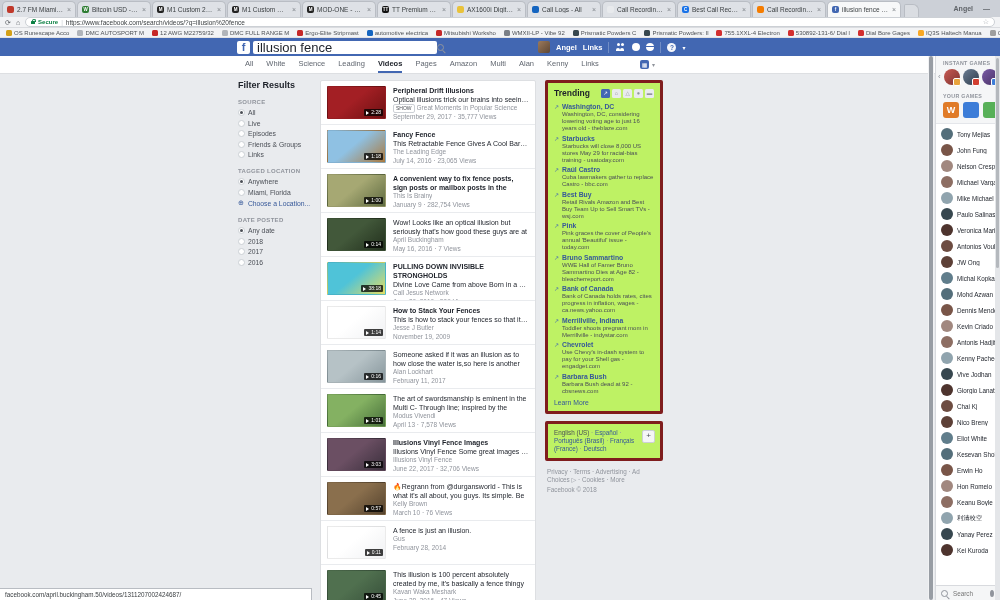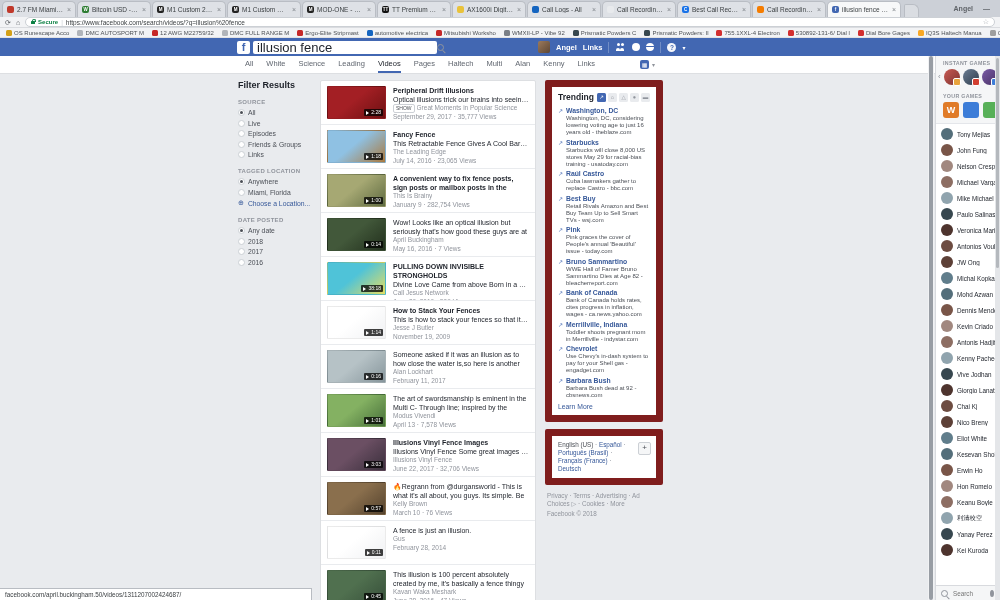--- a/index.html
+++ b/index.html
@@ -47,21 +47,21 @@
   .iff:before{content:"";position:absolute;top:0;left:2px;width:3px;height:3px;border-radius:50%;background:#fff;box-shadow:4px 0 0 #fff}
   .iff:after{content:"";position:absolute;bottom:0;left:1px;width:4px;height:3px;border-radius:2px 2px 0 0;background:#fff;box-shadow:4px 0 0 #fff}
   .imsg{width:8px;height:8px;border-radius:50%;background:#fff}
   .iglobe{width:8px;height:8px;border-radius:50%;background:linear-gradient(#fff 3px,#4267b2 3px,#4267b2 4px,#fff 4px)}
   .ihelp{width:9px;height:9px;border-radius:50%;background:rgba(255,255,255,.95);color:#4267b2;font-size:6.5px;font-weight:bold;display:flex;align-items:center;justify-content:center}
   .caret{font-size:6px;color:#fff}
   
   #fbtabs{position:absolute;left:0;top:56px;right:0;height:17px;background:#fff;border-bottom:1px solid #dddfe2}
   .ftabs{position:absolute;left:245px;top:0;height:17px;display:flex;gap:13px}
   .ftab{font-size:7.5px;color:#616770;line-height:15px;height:15px;border-bottom:2px solid transparent;white-space:nowrap}
-  .ftab.active{color:#1d2129;font-weight:normal;border-bottom-color:#4267b2}
+  .ftab.active{color:#1d2129;font-weight:bold;border-bottom-color:#4267b2}
   #fbtabs .rticons{position:absolute;left:640px;top:4px;display:flex;gap:3px;align-items:center}
   .gridico{width:9px;height:9px;border-radius:2px;background:#4267b2;color:#fff;font-size:6px;display:flex;align-items:center;justify-content:center}
   .gcaret{font-size:6px;color:#90949c}
   
   #filters{position:absolute;left:238px;top:80px;width:78px}
   #filters .ftitle{font-size:9px;font-weight:bold;color:#1d2129;margin-bottom:9px}
   .fsec{margin-bottom:10px}
   .fslabel{font-size:6px;font-weight:bold;color:#90949c;letter-spacing:.3px;margin-bottom:4px}
   .opt{display:flex;align-items:center;gap:3px;margin-bottom:3.5px;font-size:6.8px;color:#4b4f56}
   .radio{width:7px;height:7px;border:1px solid #ccd0d5;border-radius:50%;background:#fff;box-sizing:border-box;flex:0 0 auto}
@@ -77,21 +77,21 @@
   .vtext{flex:1;min-width:0}
   .vtitle{font-weight:bold;font-size:7px;color:#1d2129;line-height:9px;max-height:18px;overflow:hidden}
   .vdesc{font-size:7px;color:#1d2129;line-height:9px;max-height:18px;overflow:hidden}
   .titled .vdesc{white-space:nowrap;text-overflow:ellipsis;max-height:9px}
   .vline{display:flex;align-items:center;gap:2px;overflow:hidden}
   .vbadge{display:inline-block;border:1px solid #ccd0d5;border-radius:2px;font-size:5px;padding:0 2px;color:#4b4f56;line-height:7px;flex:0 0 auto}
   .vauthor{font-size:6.5px;color:#90949c;line-height:8.5px;white-space:nowrap;overflow:hidden}
   .vmeta{font-size:6.5px;color:#90949c;line-height:8.5px;white-space:nowrap;overflow:hidden}
   
   #rightcol{position:absolute;left:545px;top:80px;width:118px}
-  .card{background:#ffffff;border:7px solid #7f1d1d;border-radius:2px;box-sizing:border-box;padding:5px 6px;margin-bottom:7px}
+  .card{background:#bef264;border:3px solid #7f1d1d;border-radius:2px;box-sizing:border-box;padding:5px 6px;margin-bottom:7px}
   .thead{display:flex;align-items:center;gap:2px;margin-bottom:5px}
   .ttitle{font-weight:bold;font-size:8.5px;color:#1d2129;flex:1}
   .ticon{width:9px;height:9px;border-radius:1.5px;background:#e9ebee;color:#90949c;font-size:5.5px;display:flex;align-items:center;justify-content:center;flex:0 0 auto}
   .ticon.active{background:#4267b2;color:#fff}
   .titem{display:flex;gap:3px;margin-bottom:2.5px}
   .tarrow{color:#4267b2;font-size:6px;line-height:8px;flex:0 0 auto}
   .tbody2{min-width:0}
   .ttopic{display:block;font-size:6.8px;font-weight:bold;color:#365899;line-height:8px}
   .tdesc{display:block;font-size:6px;color:#4b4f56;line-height:7px;max-height:21px;overflow:hidden}
   .tlearn{font-size:6.8px;color:#365899;margin-top:4px}
@@ -319,21 +319,21 @@
 
 <div id="fbtabs">
   <div class="ftabs">
 
   <span class="ftab">All</span>
       <span class="ftab">White</span>
       <span class="ftab">Science</span>
       <span class="ftab">Leading</span>
       <span class="ftab active">Videos</span>
       <span class="ftab">Pages</span>
-      <span class="ftab">Haltech</span>
+      <span class="ftab">Amazon</span>
       <span class="ftab">Multi</span>
       <span class="ftab">Alan</span>
       <span class="ftab">Kenny</span>
       <span class="ftab">Links</span>
     </div>
   <div class="rticons">
     <span class="gridico">▦</span>
     <span class="gcaret">▾</span>
   </div>
 </div>

